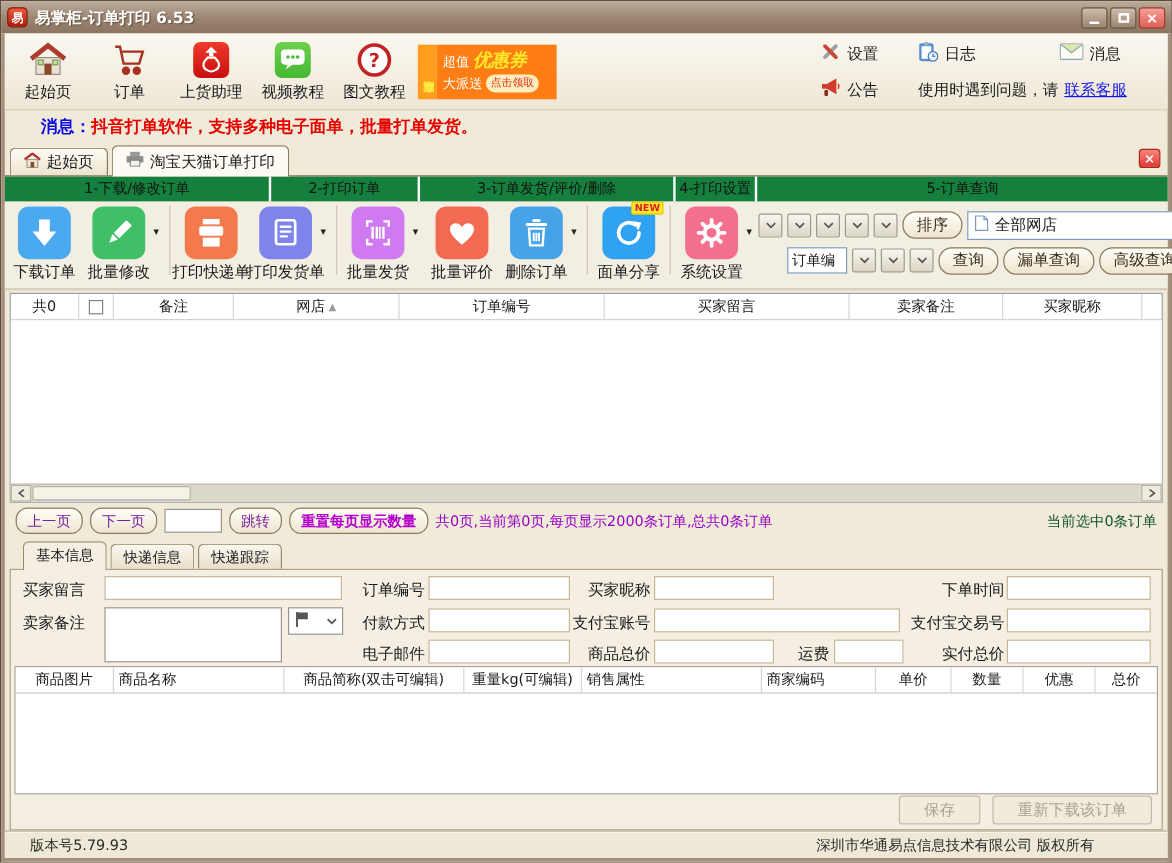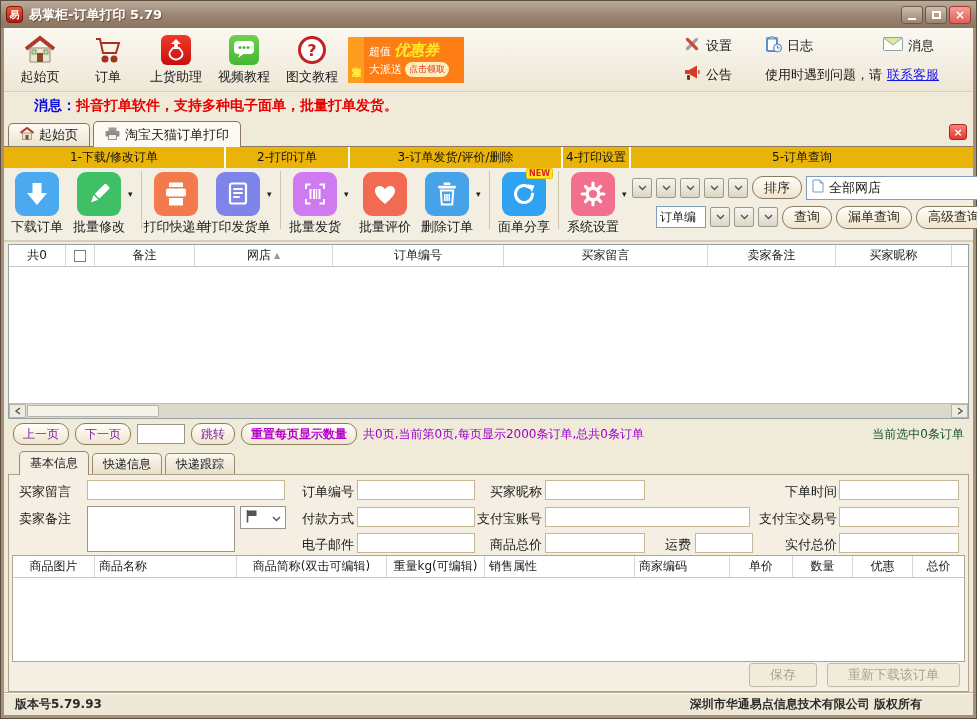--- a/index.html
+++ b/index.html
@@ -56,21 +56,21 @@
 .msg-label { color:#0a0ae0; }
 .msg-text { color:#e60000; }
 
 
 .page-tabs { height:27px; flex:none; display:flex; align-items:flex-end; padding-left:4px; border-bottom:1px solid #8a795f; position:relative; }
 .ptab { display:flex; align-items:center; gap:5px; height:23px; padding:0 11px; margin-right:3px; border:1px solid #8a795f; border-bottom:none; border-radius:5px 5px 0 0; background:linear-gradient(#fdfbf5,#ece4d0); font-size:13px; cursor:pointer; }
 .ptab.active { height:26px; background:#fcfaf3; margin-bottom:-1px; z-index:2; }
 .tab-close { position:absolute; right:6px; top:4px; width:18px; height:16px; background:linear-gradient(#f8837b,#e03a30); border:1px solid #a82520; border-radius:3px; color:#fff; font-size:11px; font-weight:bold; display:flex; align-items:center; justify-content:center; cursor:pointer; }
 
 
-.sections { height:21px; flex:none; display:flex; background:#eab308;justify-content:center; }
+.sections { height:21px; flex:none; display:flex; background:#15803d;justify-content:center; }
 .sec { display:flex; align-items:center; justify-content:center; font-size:12px; color:#111; border-right:2px solid #fff; }
 .sec:nth-child(1){ width:222px; } .sec:nth-child(2){ width:124px; } .sec:nth-child(3){ width:213px; } .sec:nth-child(4){ width:68px; } .sec:nth-child(5){ flex:1; border-right:none; }
 
 
 .bigbar { height:74px; flex:none; display:flex; align-items:center; padding:1px 2px; background:#f3eee2; border-bottom:2px solid #d8d0bc; }
 .abtn { display:flex; align-items:center; flex:none; }
 .action { width:62px; display:flex; flex-direction:column; align-items:center; cursor:pointer; }
 .action-icon { width:44px; height:44px; border-radius:9px; display:flex; align-items:center; justify-content:center; position:relative; }
 .action-label { font-size:13px; margin-top:2px; white-space:nowrap; }
 .caret { width:10px; font-size:9px; color:#222; margin:0 0 20px -2px; cursor:pointer; }
@@ -125,31 +125,31 @@
 .pth.center { justify-content:center; }
 .pth:nth-child(1){ width:82px; } .pth:nth-child(2){ width:142px; } .pth:nth-child(3){ width:150px; }
 .pth:nth-child(4){ width:98px; } .pth:nth-child(5){ width:150px; } .pth:nth-child(6){ width:95px; }
 .pth:nth-child(7){ width:63px; } .pth:nth-child(8){ width:60px; } .pth:nth-child(9){ width:60px; }
 .pth:nth-child(10){ flex:1; border-right:none; }
 .pt-body { flex:1; }
 .panel-btns { position:absolute; right:8px; bottom:4px; display:flex; gap:10px; }
 .dis-btn { height:24px; padding:0 20px; border:1px solid #c2baa6; border-radius:3px; background:#f1ebdb; color:#a9a395; font-size:13px; display:flex; align-items:center; }
 
 
-.statusbar { height:23px; flex:none; margin-top:auto; display:flex; align-items:center; padding:0 11px; font-size:12px; color:#2a2a2a; background:#eee8d7; border-top:1px solid #b8b09c; box-shadow:inset 0 1px 0 #fbf8f0;font-weight:bold; }
+.statusbar { height:23px; flex:none; margin-top:auto; display:flex; align-items:center; padding:0 21px; font-size:12px; color:#2a2a2a; background:#eee8d7; border-top:1px solid #b8b09c; box-shadow:inset 0 1px 0 #fbf8f0; }
 .sb-copy { margin-left:auto; margin-right:40px; }
 </style>
 </head>
 <body>
 
 <div class="window">
 
   <div class="titlebar">
     <div class="app-icon">易</div>
-    <span class="title-text">易掌柜-订单打印 5.79</span>
+    <span class="title-text">易掌柜-订单打印 6.53</span>
     <div class="win-controls">
       <div class="win-btn">
           <span class="glyph-min"></span>
         </div>
       <div class="win-btn">
           <span class="glyph-max"></span>
         </div>
       <div class="win-btn close">×</div>
     </div>
   </div>

